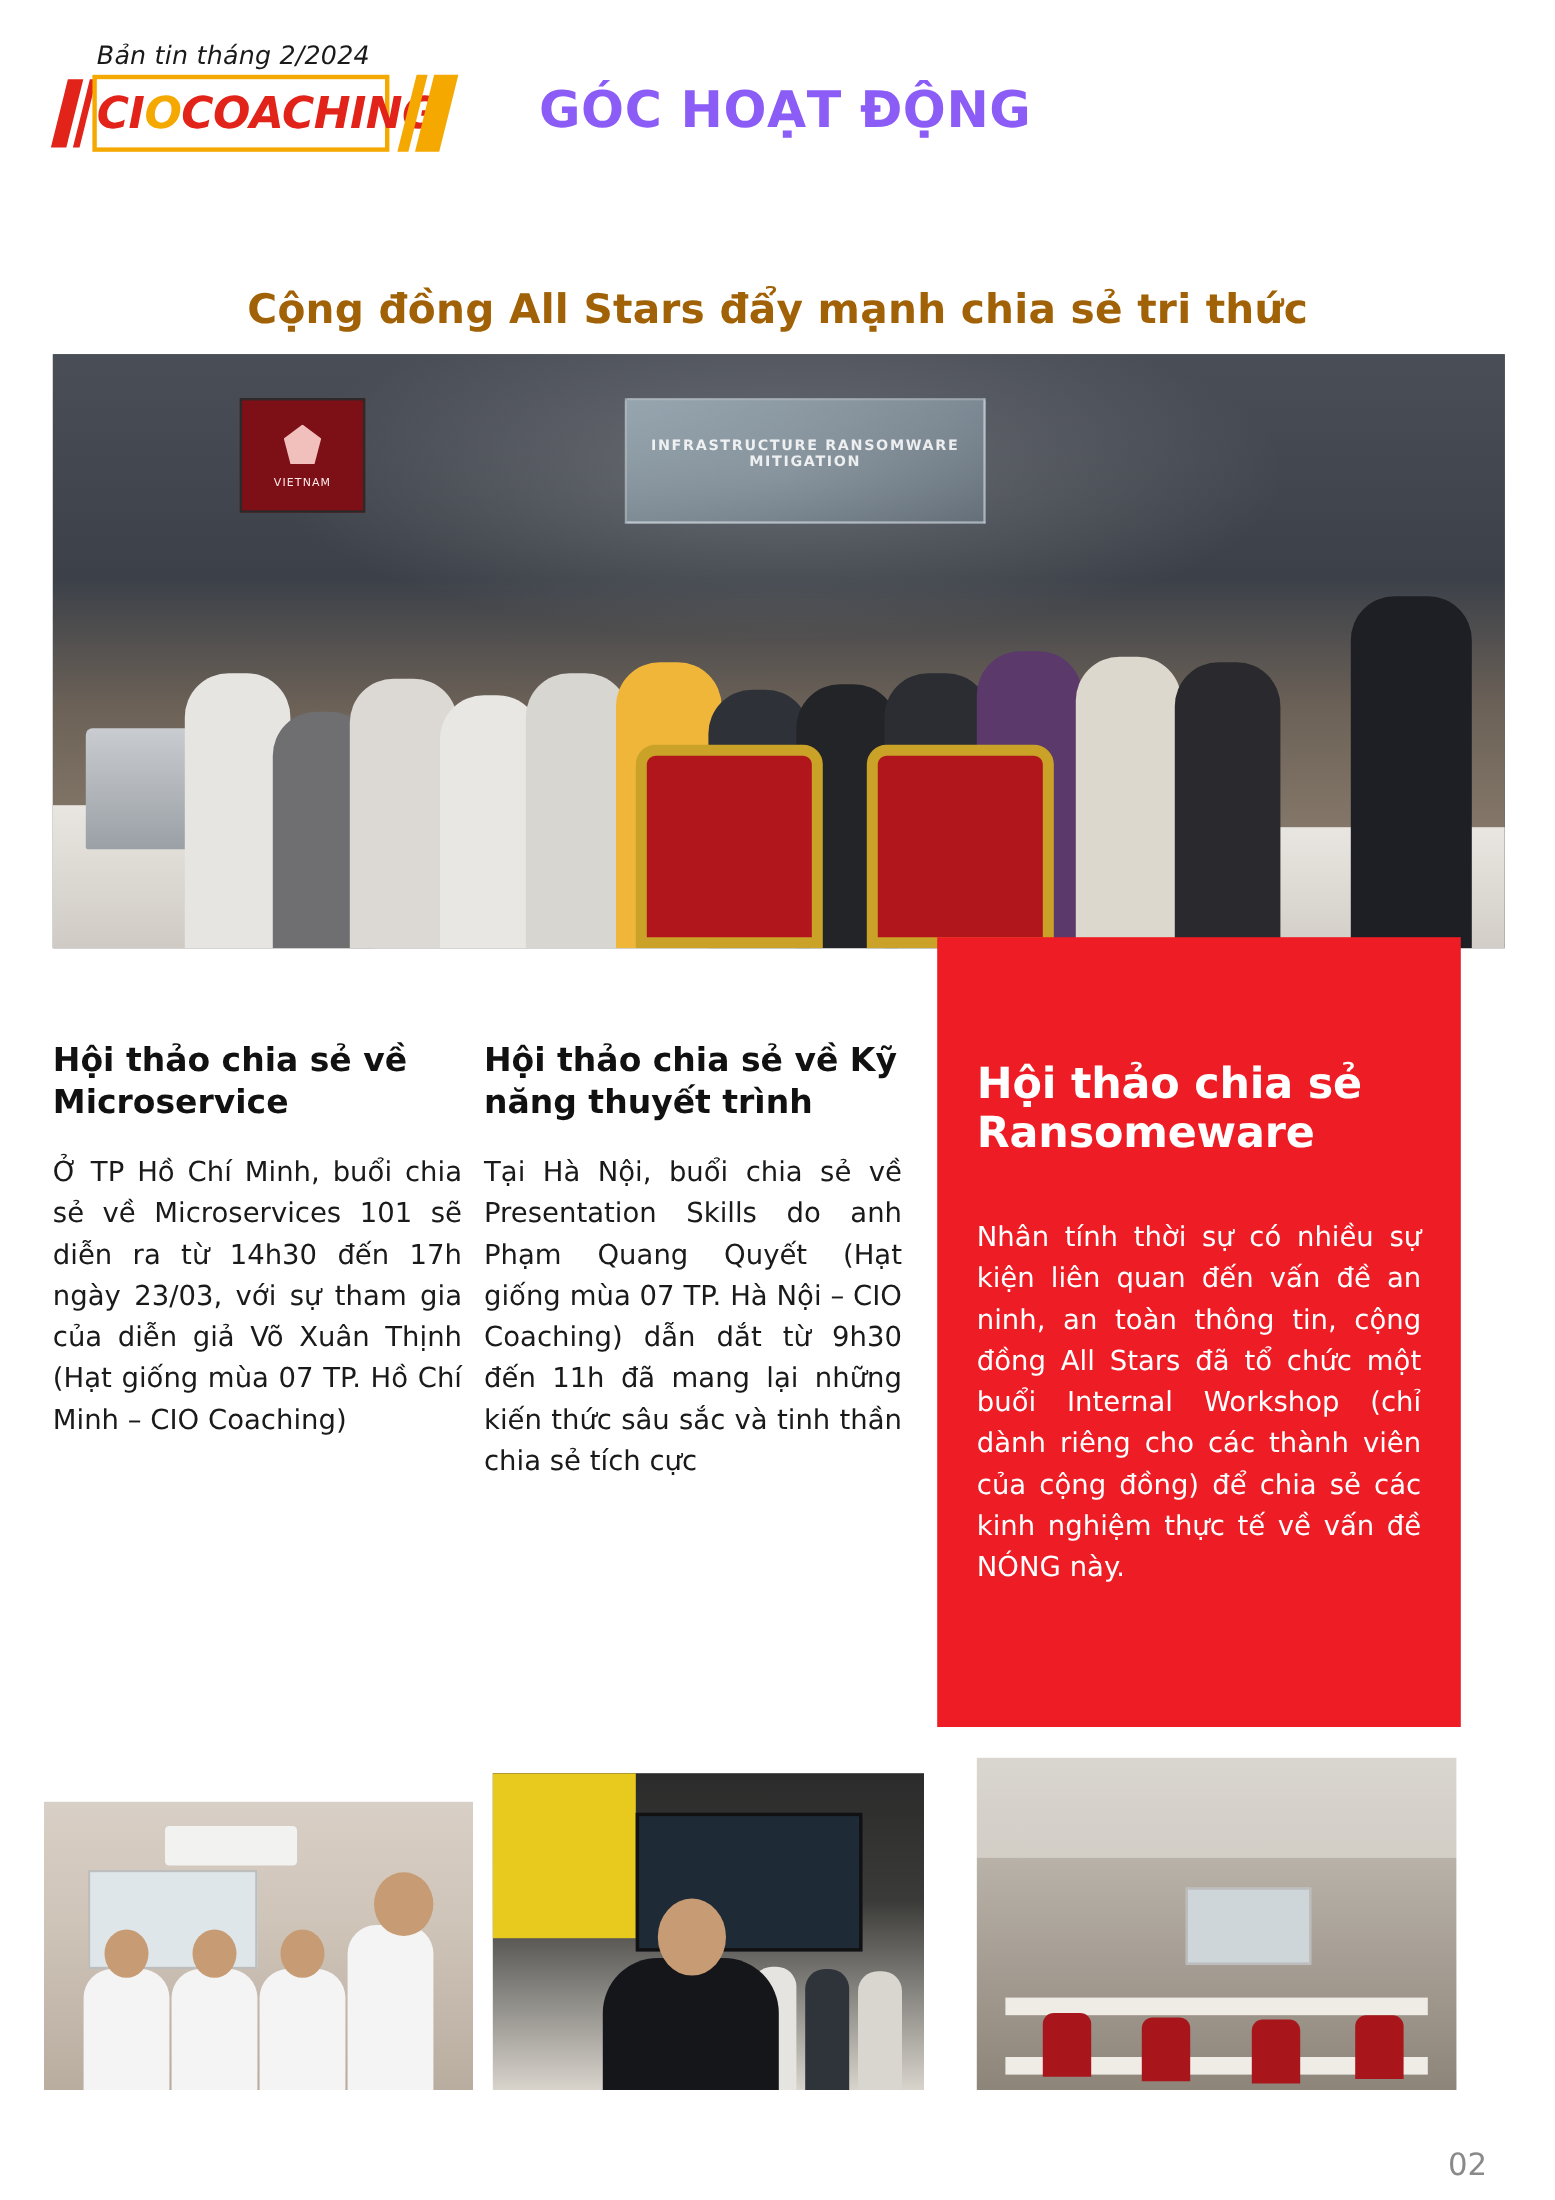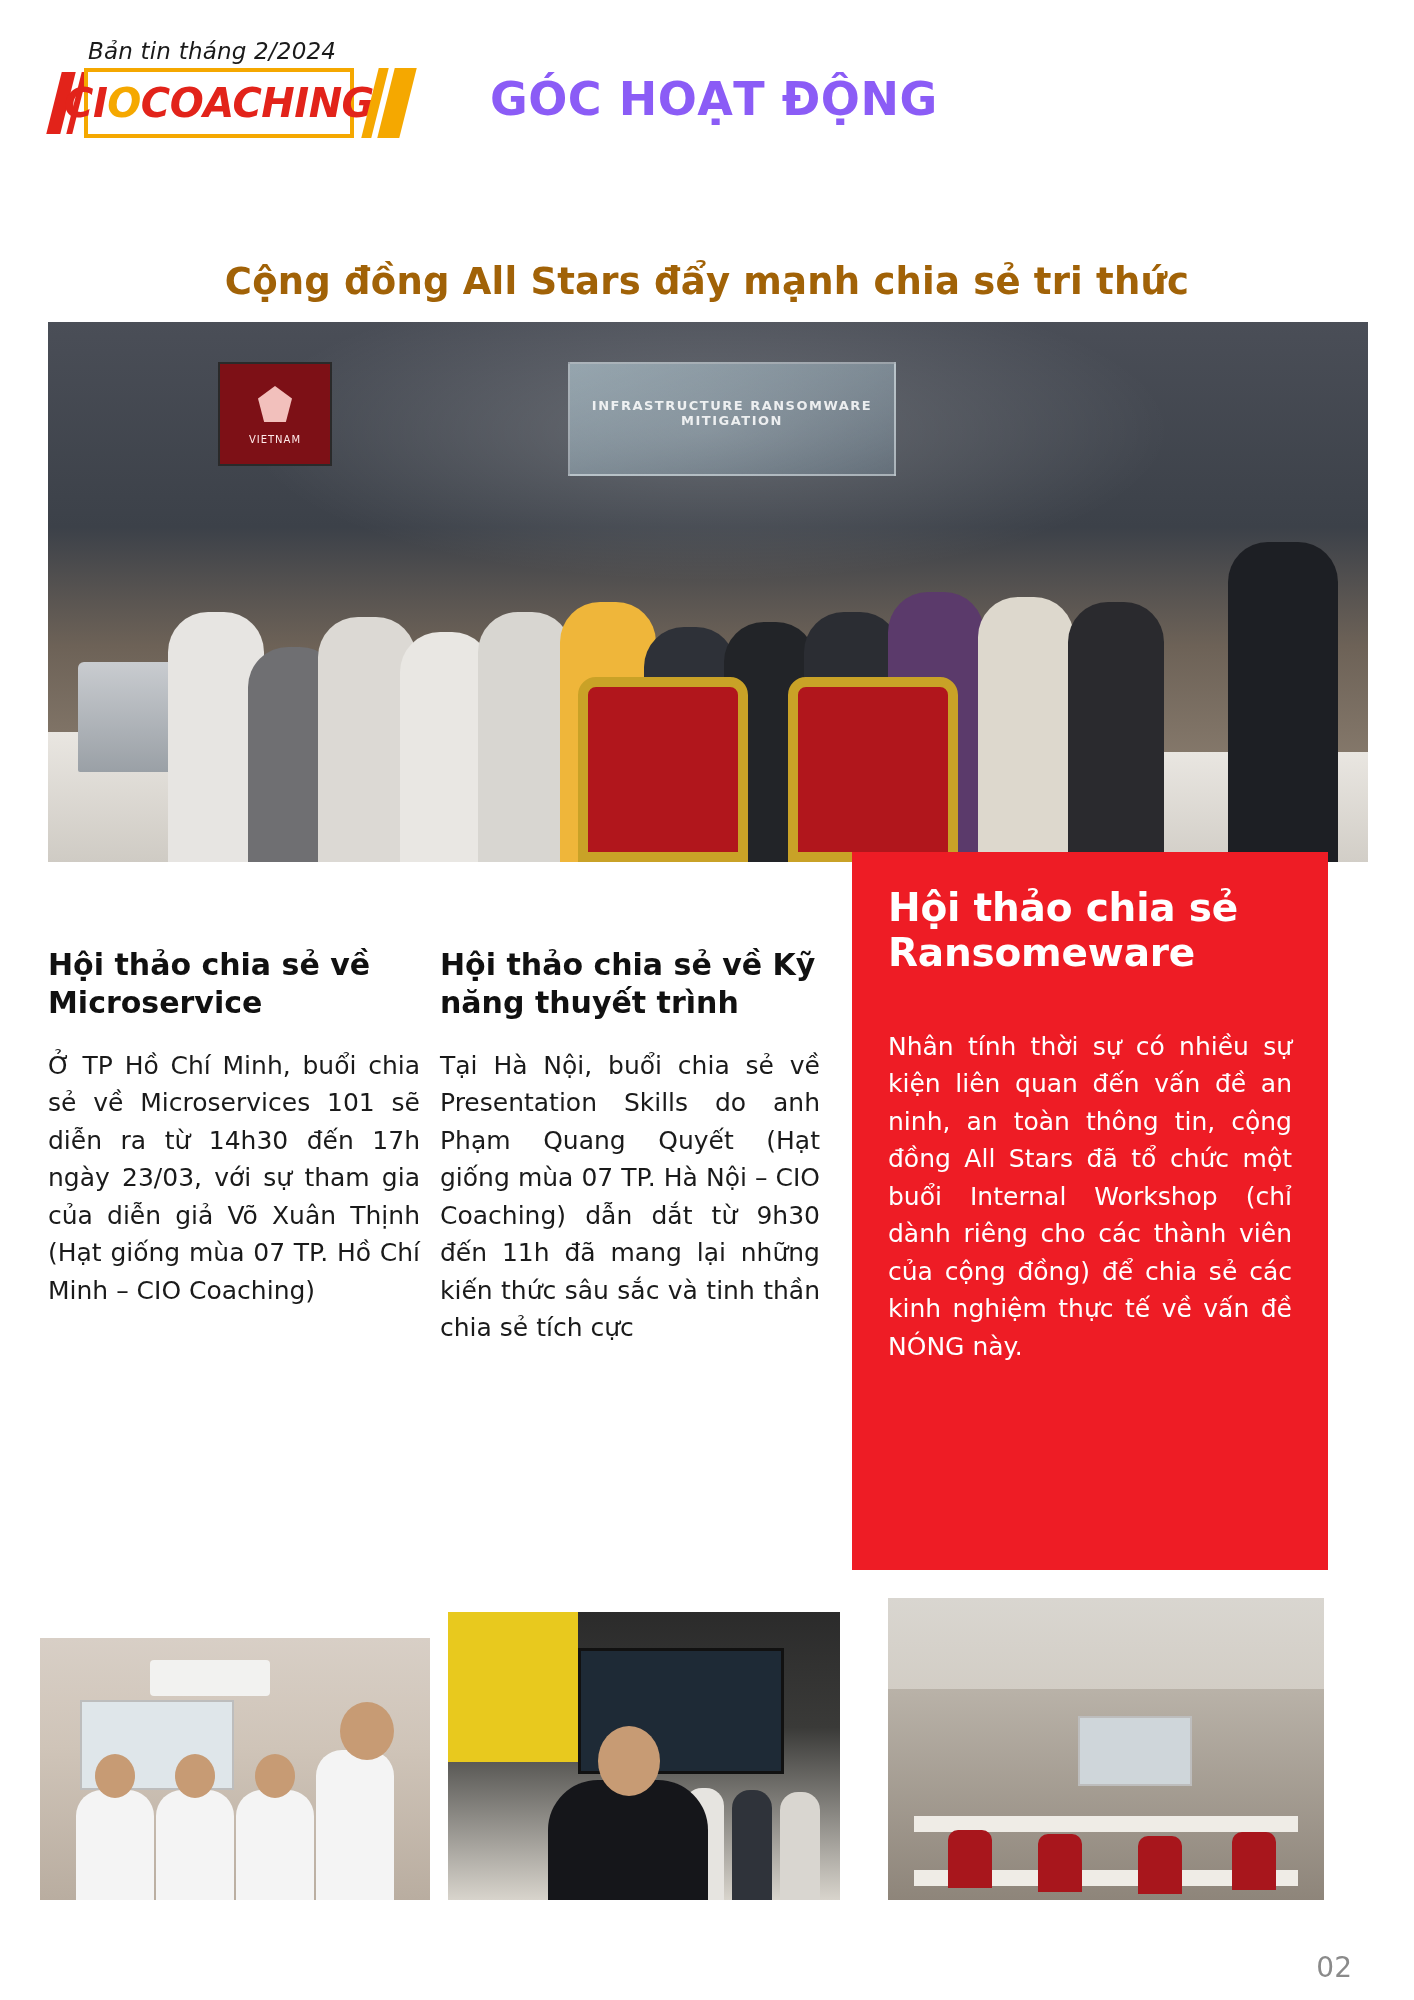--- a/index.html
+++ b/index.html
@@ -60,21 +60,20 @@
     width: 270px; height: 70px;
     border: 4px solid #f5a800;
     box-sizing: border-box;
   }
   .logo-frame-inner {
     position: absolute;
     left: 0; top: 0;
     width: 100%; height: 100%;
     display: flex;
     align-items: center;
-    justify-content: center;
   }
   .logo-text {
     font-size: 40px;
     font-weight: bold;
     font-style: italic;
     letter-spacing: -0.5px;
     white-space: nowrap;
   }
   .logo-text .c1 { color: #e2231a; }
   .logo-text .c2 { color: #f5a800; }
@@ -234,21 +233,21 @@
   
   .red-panel {
     position: absolute;
     left: 852px;
     top: 852px;
     width: 476px;
     height: 718px;
     background: #ee1c25;
     color: #ffffff;
     box-sizing: border-box;
-    padding: 34px 36px 0 36px;
+    padding: 112px 36px 0 36px;
   }
   .red-title {
     font-size: 39px;
     font-weight: bold;
     line-height: 1.15;
     letter-spacing: -0.2px;
   }
   .red-body {
     margin-top: 52px;
     font-size: 25px;

